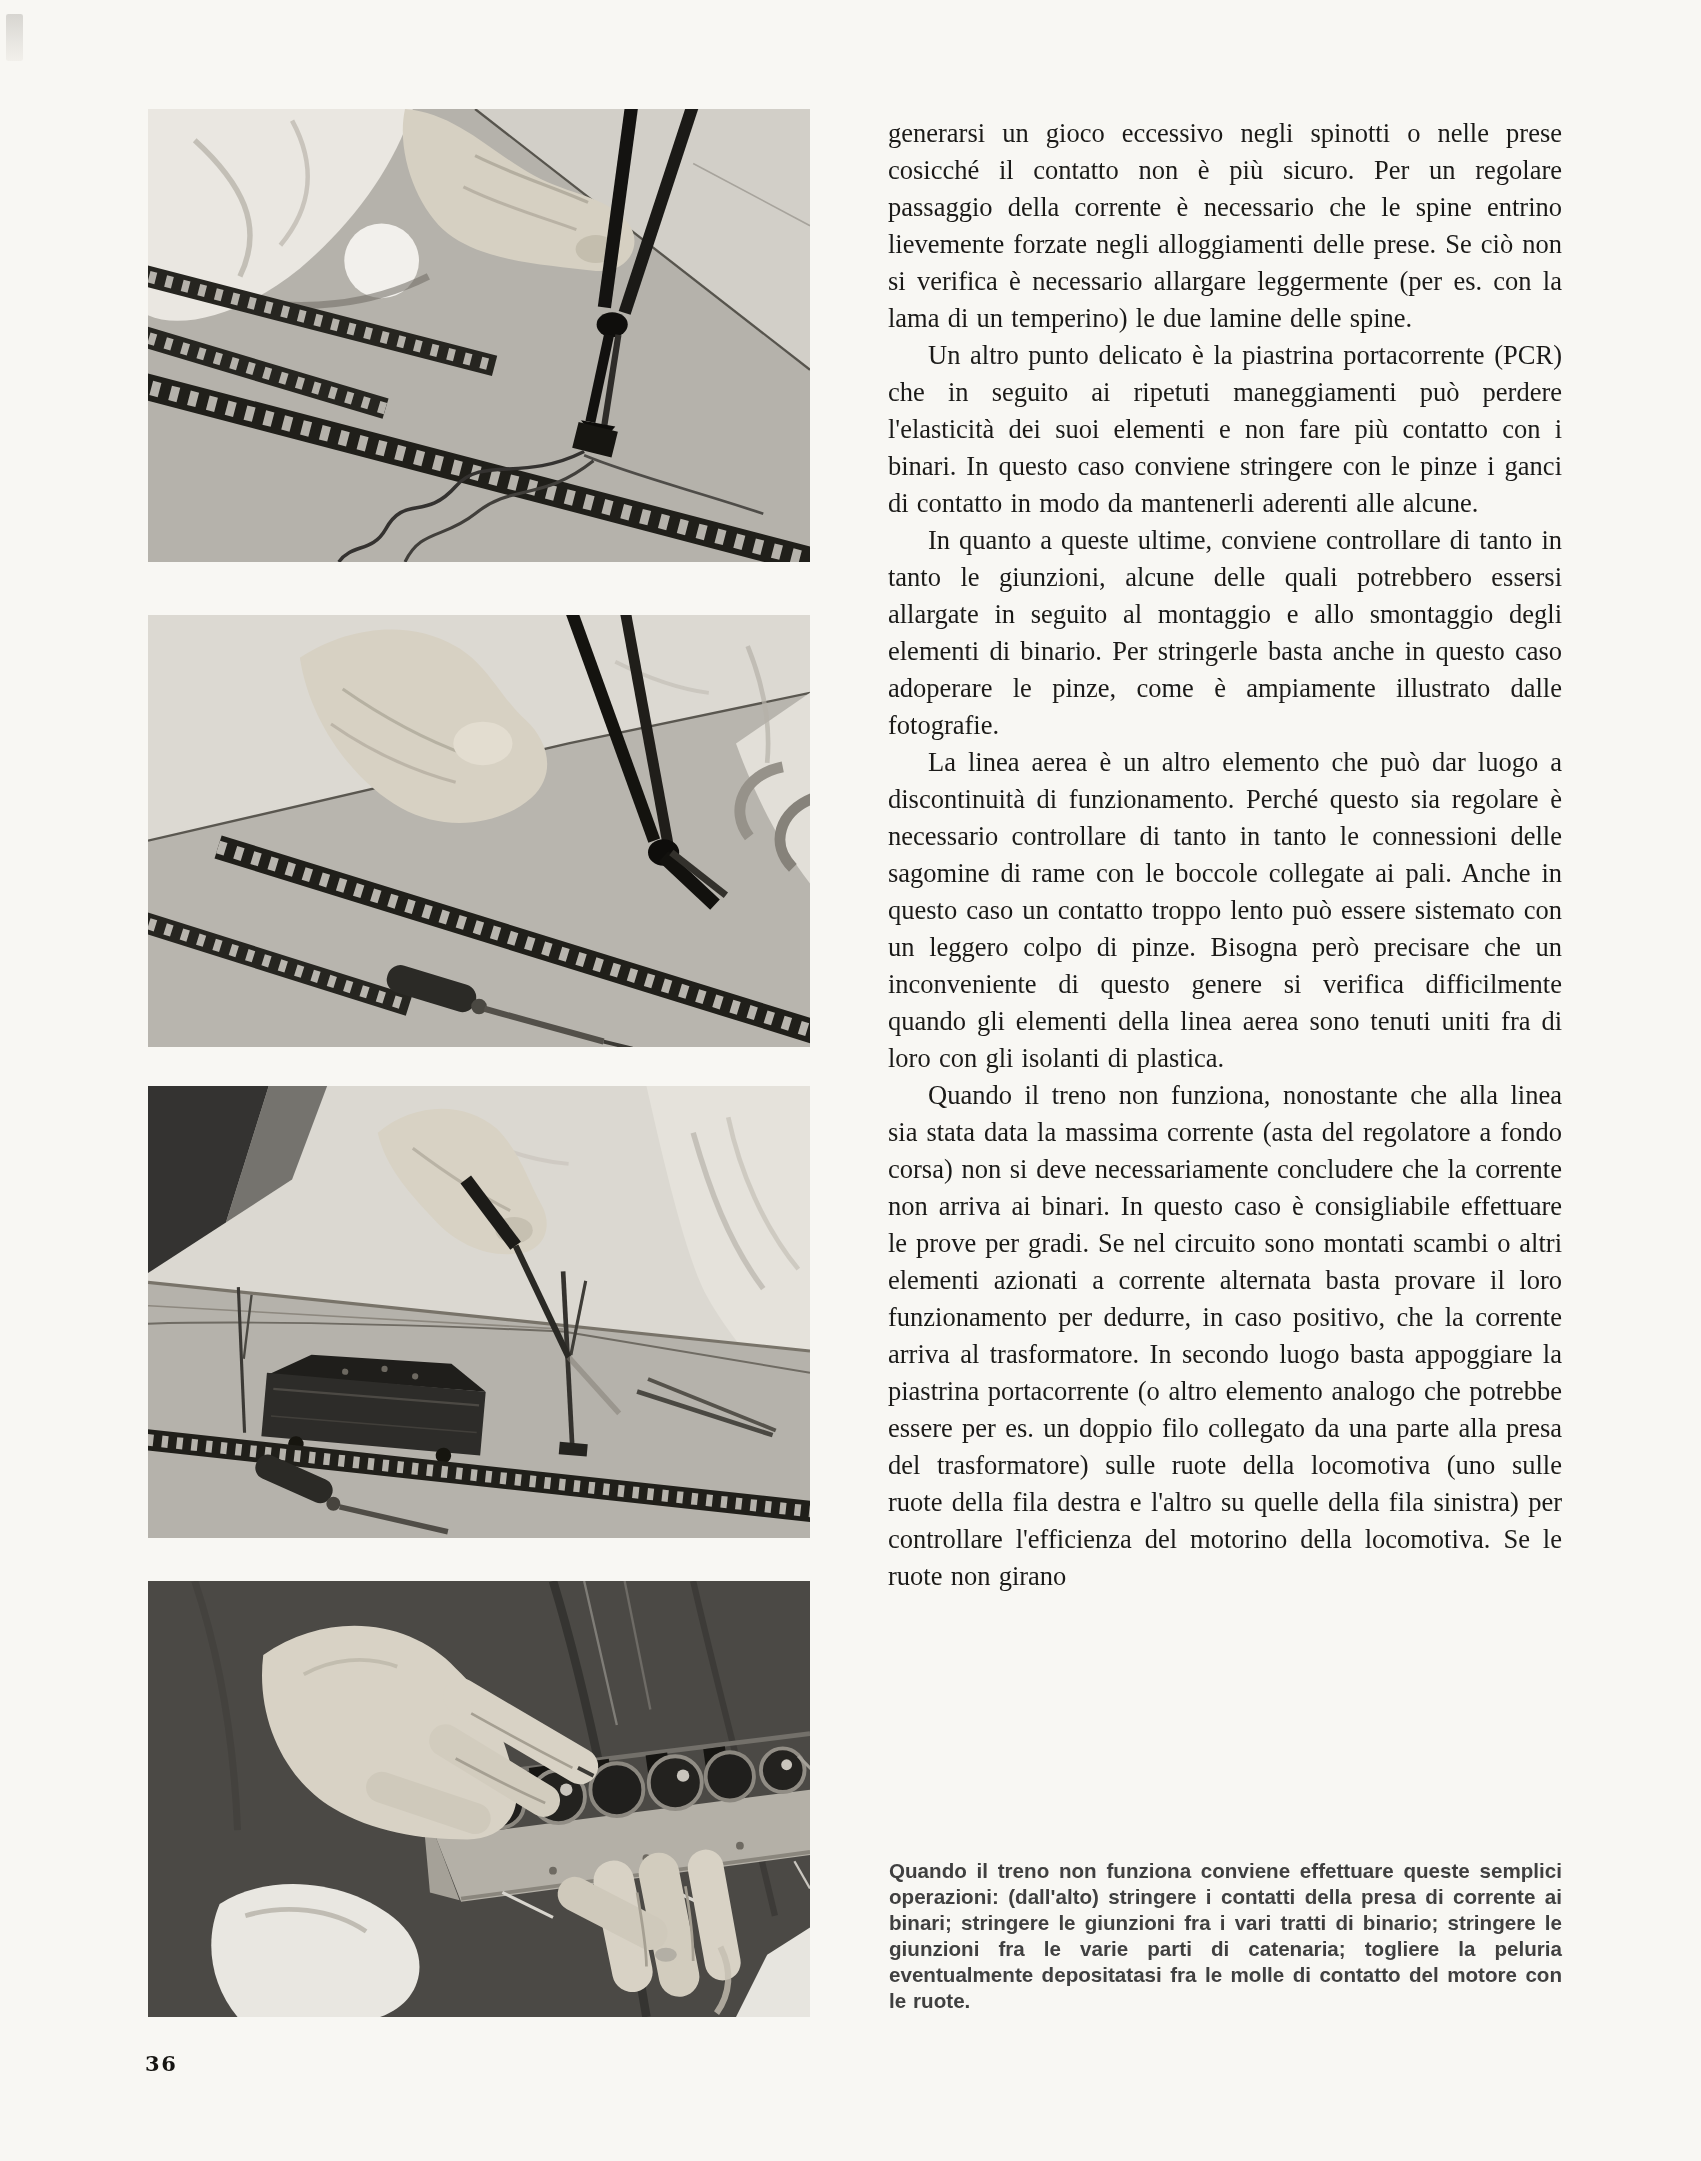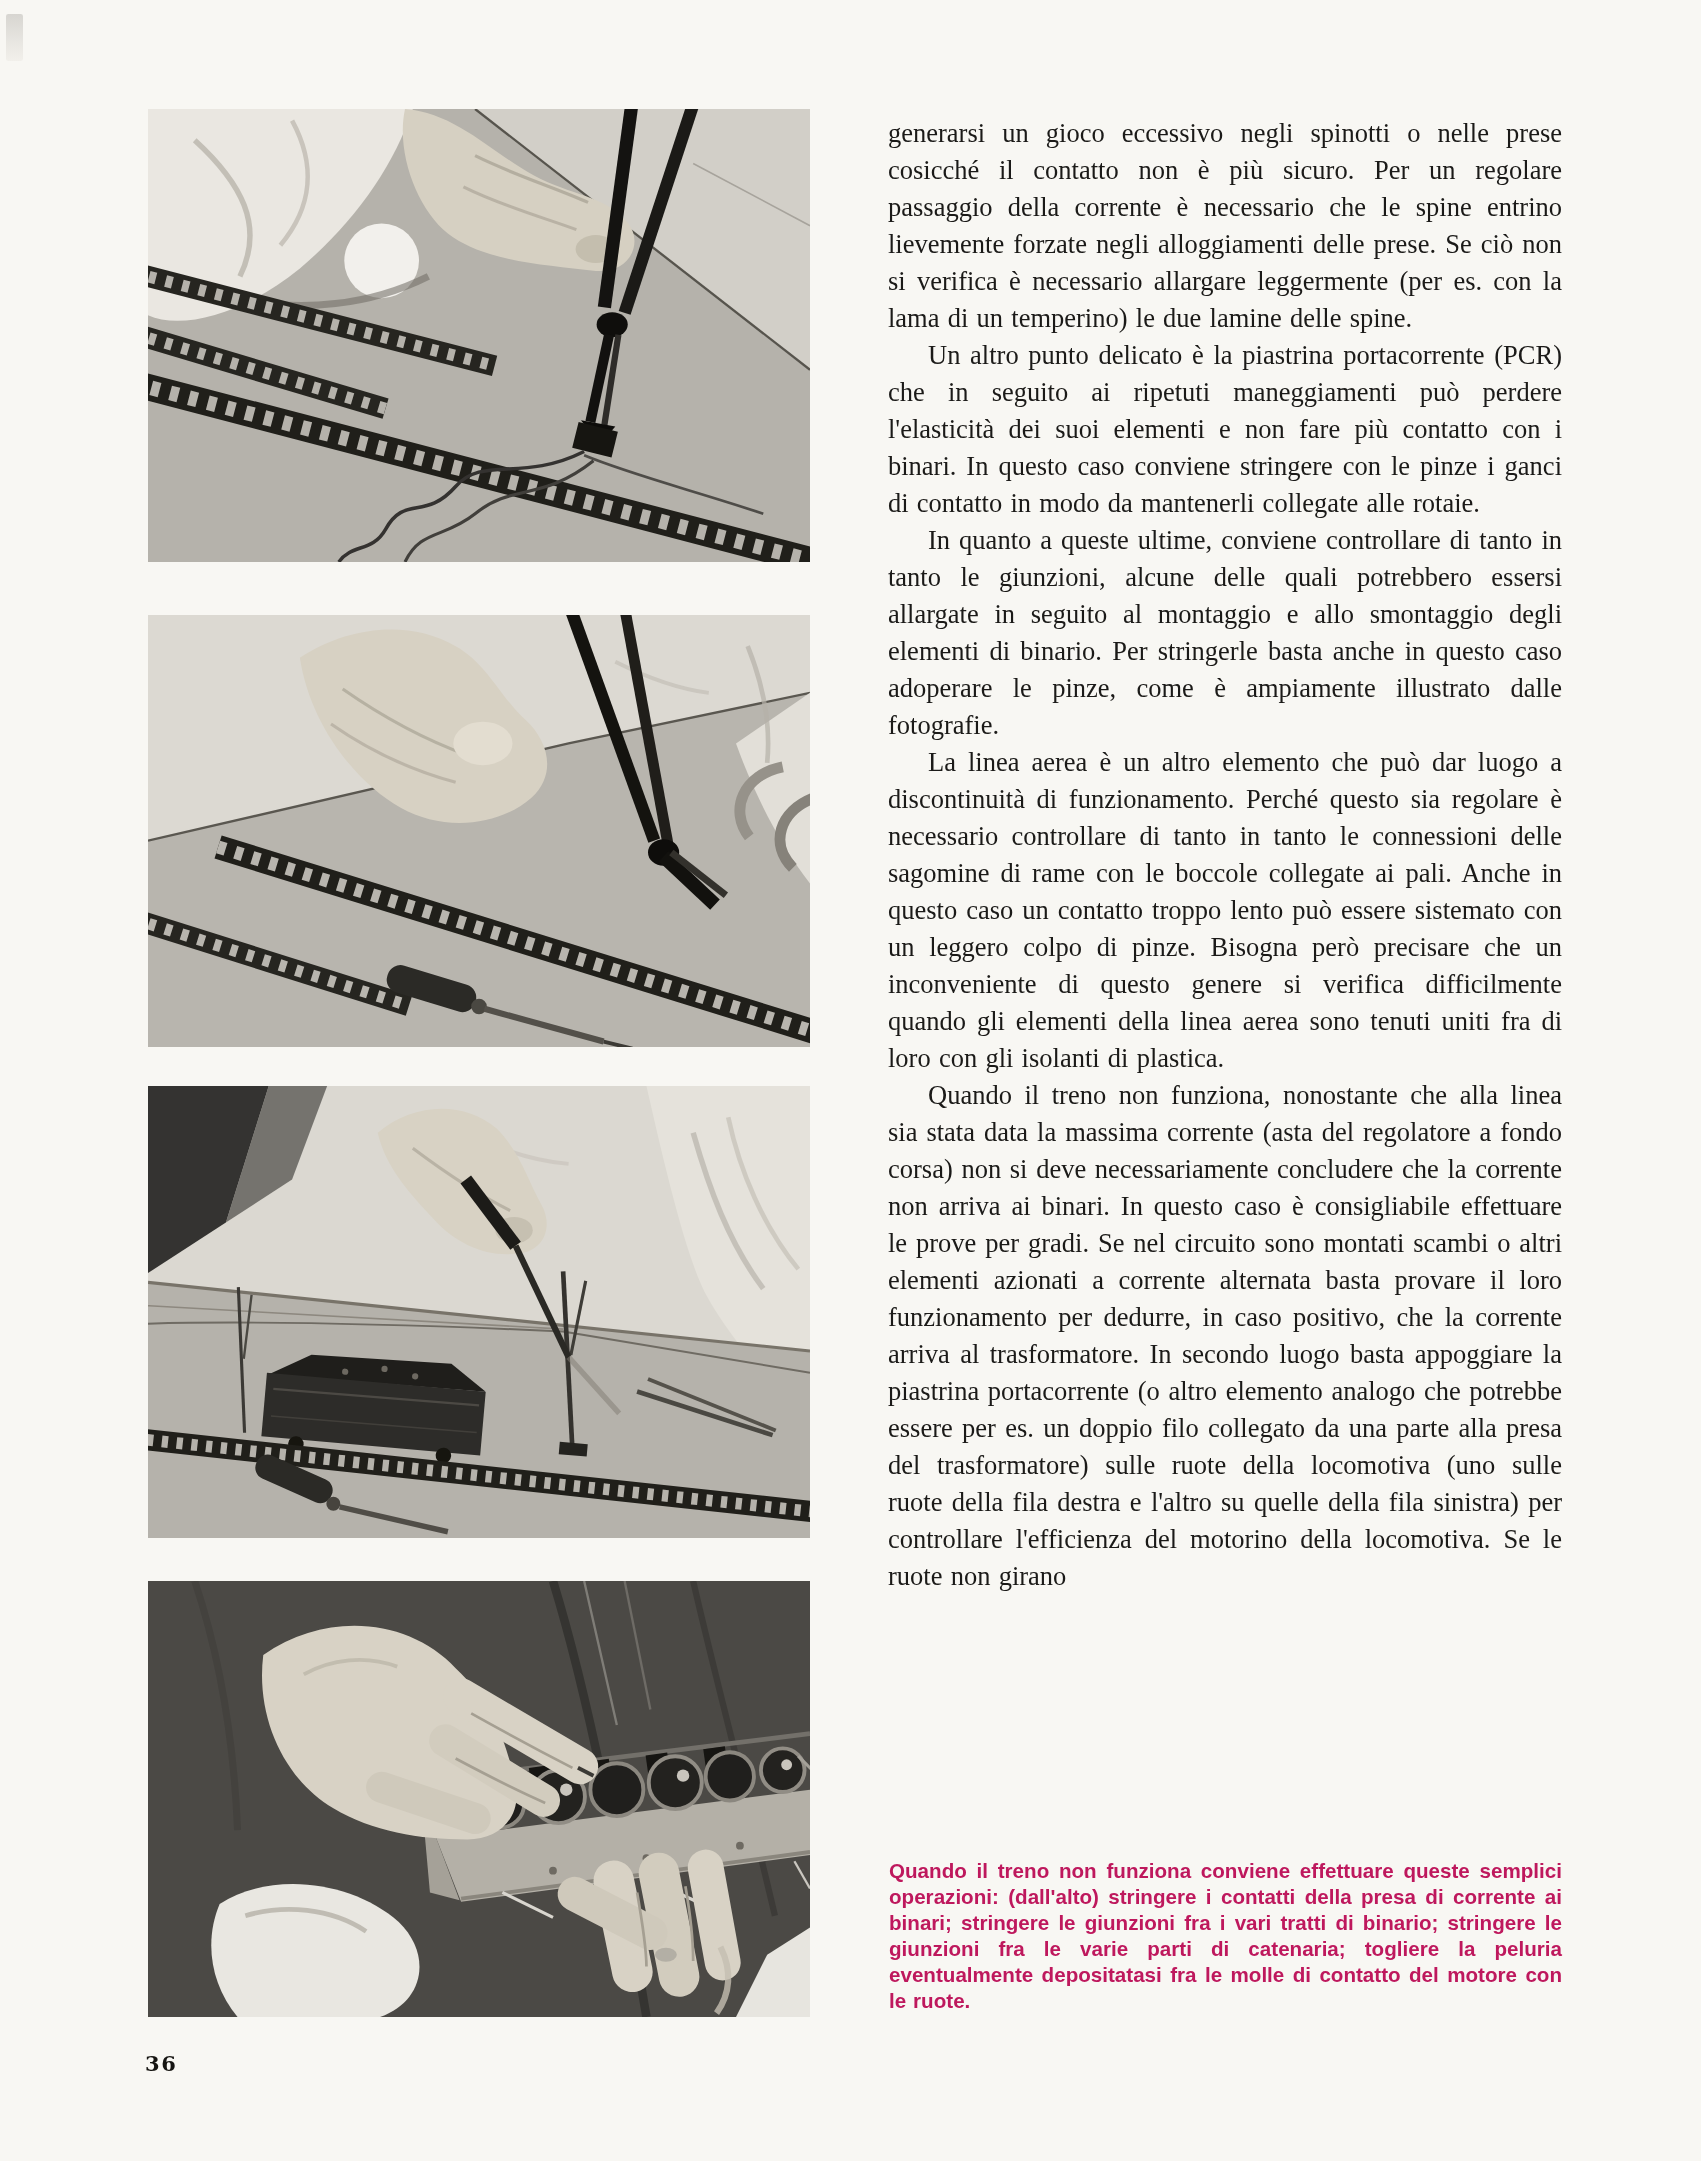--- a/index.html
+++ b/index.html
@@ -34,21 +34,21 @@
     position: absolute; left: 888px; top: 115px; width: 674px;
     font-size: 26.5px; line-height: 37px; color: #1b1a18;
     text-align: justify; word-spacing: 1.6px;
   }
   .text-col p { margin: 0; }
   .text-col p + p { text-indent: 40px; }
 
   .caption {
     position: absolute; left: 889px; top: 1858px; width: 673px;
     font-family: "Liberation Sans", sans-serif; font-weight: bold;
-    font-size: 20.6px; line-height: 26px; color: #be185d;
+    font-size: 20.6px; line-height: 26px; color: #404040;
     text-align: justify; word-spacing: 1.2px;
   }
   .page-number {
     position: absolute; left: 145px; top: 2051px;
     font-family: "DejaVu Serif", serif; font-weight: bold;
     font-size: 21px; color: #161512; letter-spacing: 1.6px;
   }
 </style>
 </head>
 <body>
@@ -277,21 +277,21 @@
         <path d="M628,400 C635,440 640,470 640,495" stroke="#a59f92" stroke-width="3.5" fill="none"></path>
         <path d="M690,392 C697,432 700,462 700,488" stroke="#a59f92" stroke-width="3.5" fill="none"></path>
         <ellipse cx="665" cy="480" rx="14" ry="9" fill="#b3afa5"></ellipse>
         <path d="M735,470 C750,500 748,530 730,555" stroke="#c4beb0" stroke-width="8" fill="none" opacity="0.8"></path>
       </g>
     </svg>
   </figure>
 
   <div class="text-col">
     <p>generarsi un gioco eccessivo negli spinotti o nelle prese cosicché il contatto non è più sicuro. Per un regolare passaggio della corrente è necessario che le spine entrino lievemente forzate negli alloggiamenti delle prese. Se ciò non si verifica è necessario allargare leggermente (per es. con la lama di un temperino) le due lamine delle spine.</p>
-    <p>Un altro punto delicato è la piastrina portacorrente (PCR) che in seguito ai ripetuti maneggiamenti può perdere l'elasticità dei suoi elementi e non fare più contatto con i binari. In questo caso conviene stringere con le pinze i ganci di contatto in modo da mantenerli collegate alle rotaie.</p>
+    <p>Un altro punto delicato è la piastrina portacorrente (PCR) che in seguito ai ripetuti maneggiamenti può perdere l'elasticità dei suoi elementi e non fare più contatto con i binari. In questo caso conviene stringere con le pinze i ganci di contatto in modo da mantenerli aderenti alle alcune.</p>
     <p>In quanto a queste ultime, conviene controllare di tanto in tanto le giunzioni, alcune delle quali potrebbero essersi allargate in seguito al montaggio e allo smontaggio degli elementi di binario. Per stringerle basta anche in questo caso adoperare le pinze, come è ampiamente illustrato dalle fotografie.</p>
     <p>La linea aerea è un altro elemento che può dar luogo a discontinuità di funzionamento. Perché questo sia regolare è necessario controllare di tanto in tanto le connessioni delle sagomine di rame con le boccole collegate ai pali. Anche in questo caso un contatto troppo lento può essere sistemato con un leggero colpo di pinze. Bisogna però precisare che un inconveniente di questo genere si verifica difficilmente quando gli elementi della linea aerea sono tenuti uniti fra di loro con gli isolanti di plastica.</p>
     <p>Quando il treno non funziona, nonostante che alla linea sia stata data la massima corrente (asta del regolatore a fondo corsa) non si deve necessariamente concludere che la corrente non arriva ai binari. In questo caso è consigliabile effettuare le prove per gradi. Se nel circuito sono montati scambi o altri elementi azionati a corrente alternata basta provare il loro funzionamento per dedurre, in caso positivo, che la corrente arriva al trasformatore. In secondo luogo basta appoggiare la piastrina portacorrente (o altro elemento analogo che potrebbe essere per es. un doppio filo collegato da una parte alla presa del trasformatore) sulle ruote della locomotiva (uno sulle ruote della fila destra e l'altro su quelle della fila sinistra) per controllare l'efficienza del motorino della locomotiva. Se le ruote non girano</p>
   </div>
 
   <div class="caption">Quando il treno non funziona conviene effettuare queste semplici operazioni: (dall'alto) stringere i contatti della presa di corrente ai binari; stringere le giunzioni fra i vari tratti di binario; stringere le giunzioni fra le varie parti di catenaria; togliere la peluria eventualmente depositatasi fra le molle di contatto del motore con le ruote.</div>
 
   <div class="page-number">36</div>
 
 </div>

